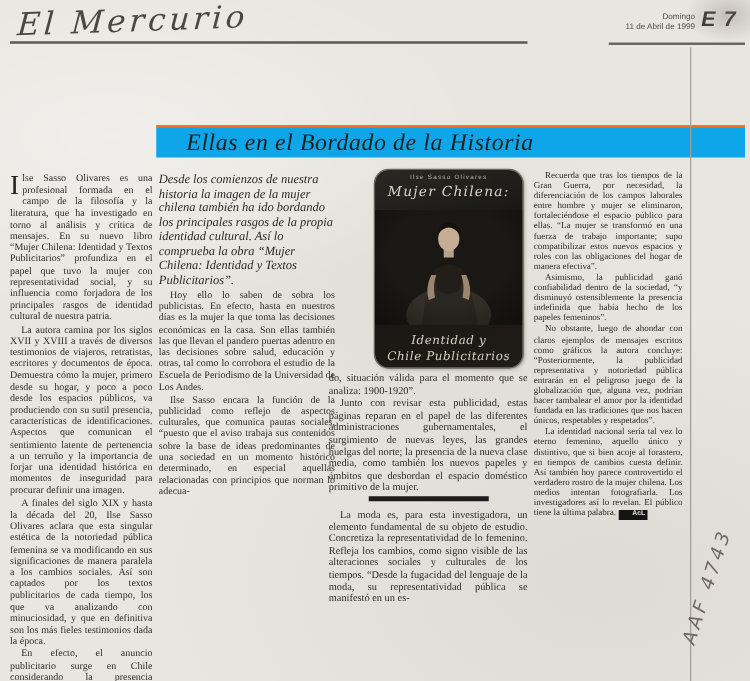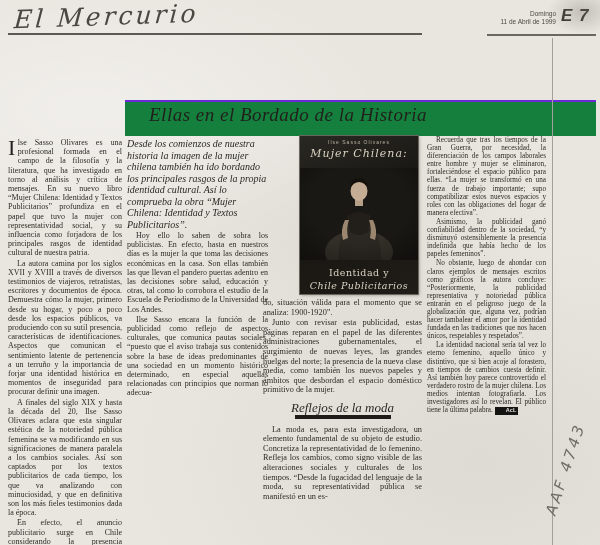--- a/index.html
+++ b/index.html
@@ -32,22 +32,22 @@
     position:absolute;left:561px;top:6px;
     font-family:"Liberation Sans", sans-serif;font-style:italic;font-weight:bold;
     font-size:17px;color:#35342f;letter-spacing:1px;
   }
   .corner-smudge{
     position:absolute;right:0;top:0;width:52px;height:34px;
     background:radial-gradient(ellipse at 65% 35%, rgba(125,119,110,.35), rgba(125,119,110,0) 72%);
   }
   
   .title-band{
-    position:absolute;left:125px;top:100px;width:471px;height:36px;
-    background:#15803d;border-top:2px solid #6d28d9;box-sizing:border-box;
+    position:absolute;left:125px;top:100px;width:471px;height:26px;
+    background:#0ea5e9;border-top:2px solid #f97316;box-sizing:border-box;
   }
   .title-text{
     margin:2px 0 0 24px;font-style:italic;font-size:19px;color:#201f1b;
     letter-spacing:.5px;white-space:nowrap;
   }
   
   .col{position:absolute;text-align:justify;overflow:hidden;}
   .col p{margin:0 0 1px 0;text-indent:9px;}
   .col p.noindent{text-indent:0;}
   .col1{left:8px;top:138px;width:114px;height:407px;font-size:8px;line-height:9.2px;}
@@ -64,26 +64,26 @@
   .endmark{
     display:inline-block;background:#141412;color:#e8e6e0;
     font-family:"Liberation Sans", sans-serif;font-weight:bold;
     font-size:5.5px;line-height:7.5px;padding:0 2px;margin-left:2px;
   }
   
   .cover{
     position:absolute;left:300px;top:136px;width:118px;height:158px;
     background:linear-gradient(160deg,#2a2823 0%,#171511 45%,#201d18 100%);
     box-shadow:0 0 0 1px #6a665e, 1px 1px 3px rgba(60,55,45,.5);
-    text-align:center;color:#d9d2c2;overflow:hidden;
+    text-align:center;color:#d9d2c2;overflow:hidden;border-radius:11px;
   }
   .cover-author{font-family:"Liberation Sans", sans-serif;font-size:5px;letter-spacing:1px;margin-top:3px;color:#bcb5a6;}
   .cover-title1{font-family:"DejaVu Serif", serif;font-style:italic;font-size:11px;letter-spacing:1px;margin-top:2px;}
   .cover-art{position:absolute;left:0;top:32px;width:118px;height:92px;}
-  .cover-title2{position:absolute;left:0;bottom:16px;width:100%;font-family:"DejaVu Serif", serif;font-size:9.5px;letter-spacing:.5px;}
+  .cover-title2{position:absolute;left:0;bottom:16px;width:100%;font-family:"DejaVu Serif", serif;font-style:italic;font-size:9.5px;letter-spacing:.5px;}
   .cover-title3{position:absolute;left:0;bottom:3px;width:100%;font-family:"DejaVu Serif", serif;font-style:italic;font-size:9.5px;letter-spacing:.5px;}
   
   .vrule{position:absolute;left:552px;top:38px;width:1px;height:507px;background:#a3a099;}
   .margin-note{
     position:absolute;left:542px;top:512px;transform:rotate(-72deg);transform-origin:0 0;
     font-family:"DejaVu Sans", sans-serif;font-style:italic;font-size:15px;
     letter-spacing:3px;color:#6f6b62;white-space:nowrap;
   }
 </style>
 </head>
@@ -139,21 +139,20 @@
         </radialGradient>
       </defs>
     </svg>
     <div class="cover-title2">Identidad y</div>
     <div class="cover-title3">Chile Publicitarios</div>
   </div>
 
   <div class="col col3">
     <p class="noindent">do, situación válida para el momento que se analiza: 1900-1920”.</p>
     <p>Junto con revisar esta publicidad, estas páginas reparan en el papel de las diferentes administraciones gubernamentales, el surgimiento de nuevas leyes, las grandes huelgas del norte; la presencia de la nueva clase media, como también los nuevos papeles y ámbitos que desbordan el espacio doméstico primitivo de la mujer.</p>
-    <p class="subhead">Reflejos de la moda</p>
     <div class="subhead-rule"></div>
     <p>La moda es, para esta investigadora, un elemento fundamental de su objeto de estudio. Concretiza la representatividad de lo femenino. Refleja los cambios, como signo visible de las alteraciones sociales y culturales de los tiempos. “Desde la fugacidad del lenguaje de la moda, su representatividad pública se manifestó en un es-</p>
   </div>
 
   <div class="col col4">
     <p>Recuerda que tras los tiempos de la Gran Guerra, por necesidad, la diferenciación de los campos laborales entre hombre y mujer se eliminaron, fortaleciéndose el espacio público para ellas. “La mujer se transformó en una fuerza de trabajo importante; supo compatibilizar estos nuevos espacios y roles con las obligaciones del hogar de manera efectiva”.</p>
     <p>Asimismo, la publicidad ganó confiabilidad dentro de la sociedad, “y disminuyó ostensiblemente la presencia indefinida que había hecho de los papeles femeninos”.</p>
     <p>No obstante, luego de ahondar con claros ejemplos de mensajes escritos como gráficos la autora concluye: “Posteriormente, la publicidad representativa y notoriedad pública entrarán en el peligroso juego de la globalización que, alguna vez, podrían hacer tambalear el amor por la identidad fundada en las tradiciones que nos hacen únicos, respetables y respetados”.</p>
     <p><span>La identidad nacional sería tal vez lo eterno femenino, aquello único y distintivo, que si bien acoje al forastero, en tiempos de cambios cuesta definir. Así también hoy parece controvertido el verdadero rostro de la mujer chilena. Los medios intentan fotografiarla. Los investigadores así lo revelan. El público tiene la última palabra.</span><span class="endmark">AcL</span></p>
   </div>

